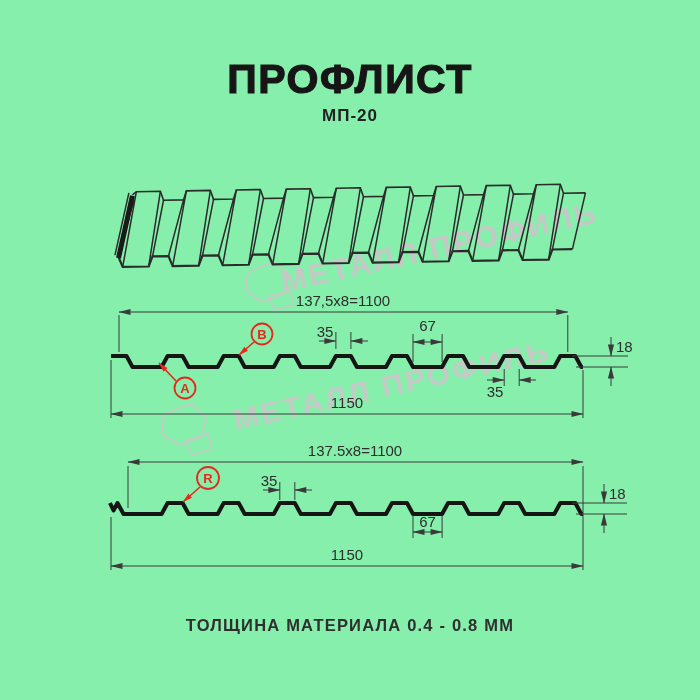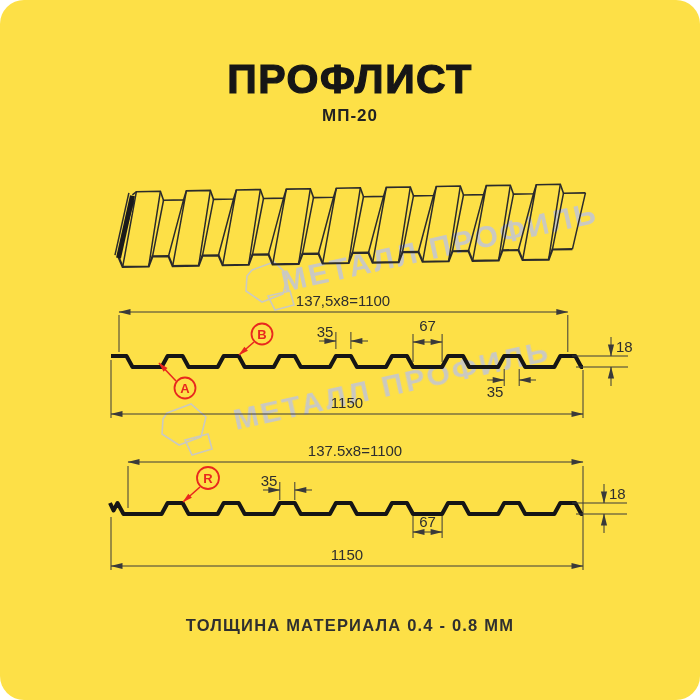--- a/index.html
+++ b/index.html
@@ -1,17 +1,17 @@
 <!DOCTYPE html>
 <html><head>
 <meta charset="utf-8">
 <style>
   html,body{margin:0;padding:0;background:#ffffff;}
-  .stage{position:relative;width:700px;height:700px;background:#fde047;overflow:hidden;
-         font-family:"Liberation Sans",sans-serif;border-radius:24px;}
+  .stage{position:relative;width:700px;height:700px;background:#86efac;overflow:hidden;
+         font-family:"Liberation Sans",sans-serif;}
   svg{display:block;}
   text{font-family:"Liberation Sans",sans-serif;}
   .dim-t{font-size:15px;fill:#2e2e2e;}
   .red-t{font-size:13px;font-weight:bold;fill:#e8281e;}
   .wm-t{font-size:30px;font-weight:bold;letter-spacing:2.5px;fill:#c8c8c8;}
   .thin{stroke:#3a3a3a;stroke-width:1;fill:none;}
   .prof{stroke:#151515;stroke-width:4;fill:none;stroke-linejoin:round;}
   .wire{stroke:#2b2b2b;fill:none;}
   .redln{stroke:#e8281e;stroke-width:1.6;fill:none;}
   .redcirc{stroke:#e8281e;stroke-width:1.8;fill:none;}

